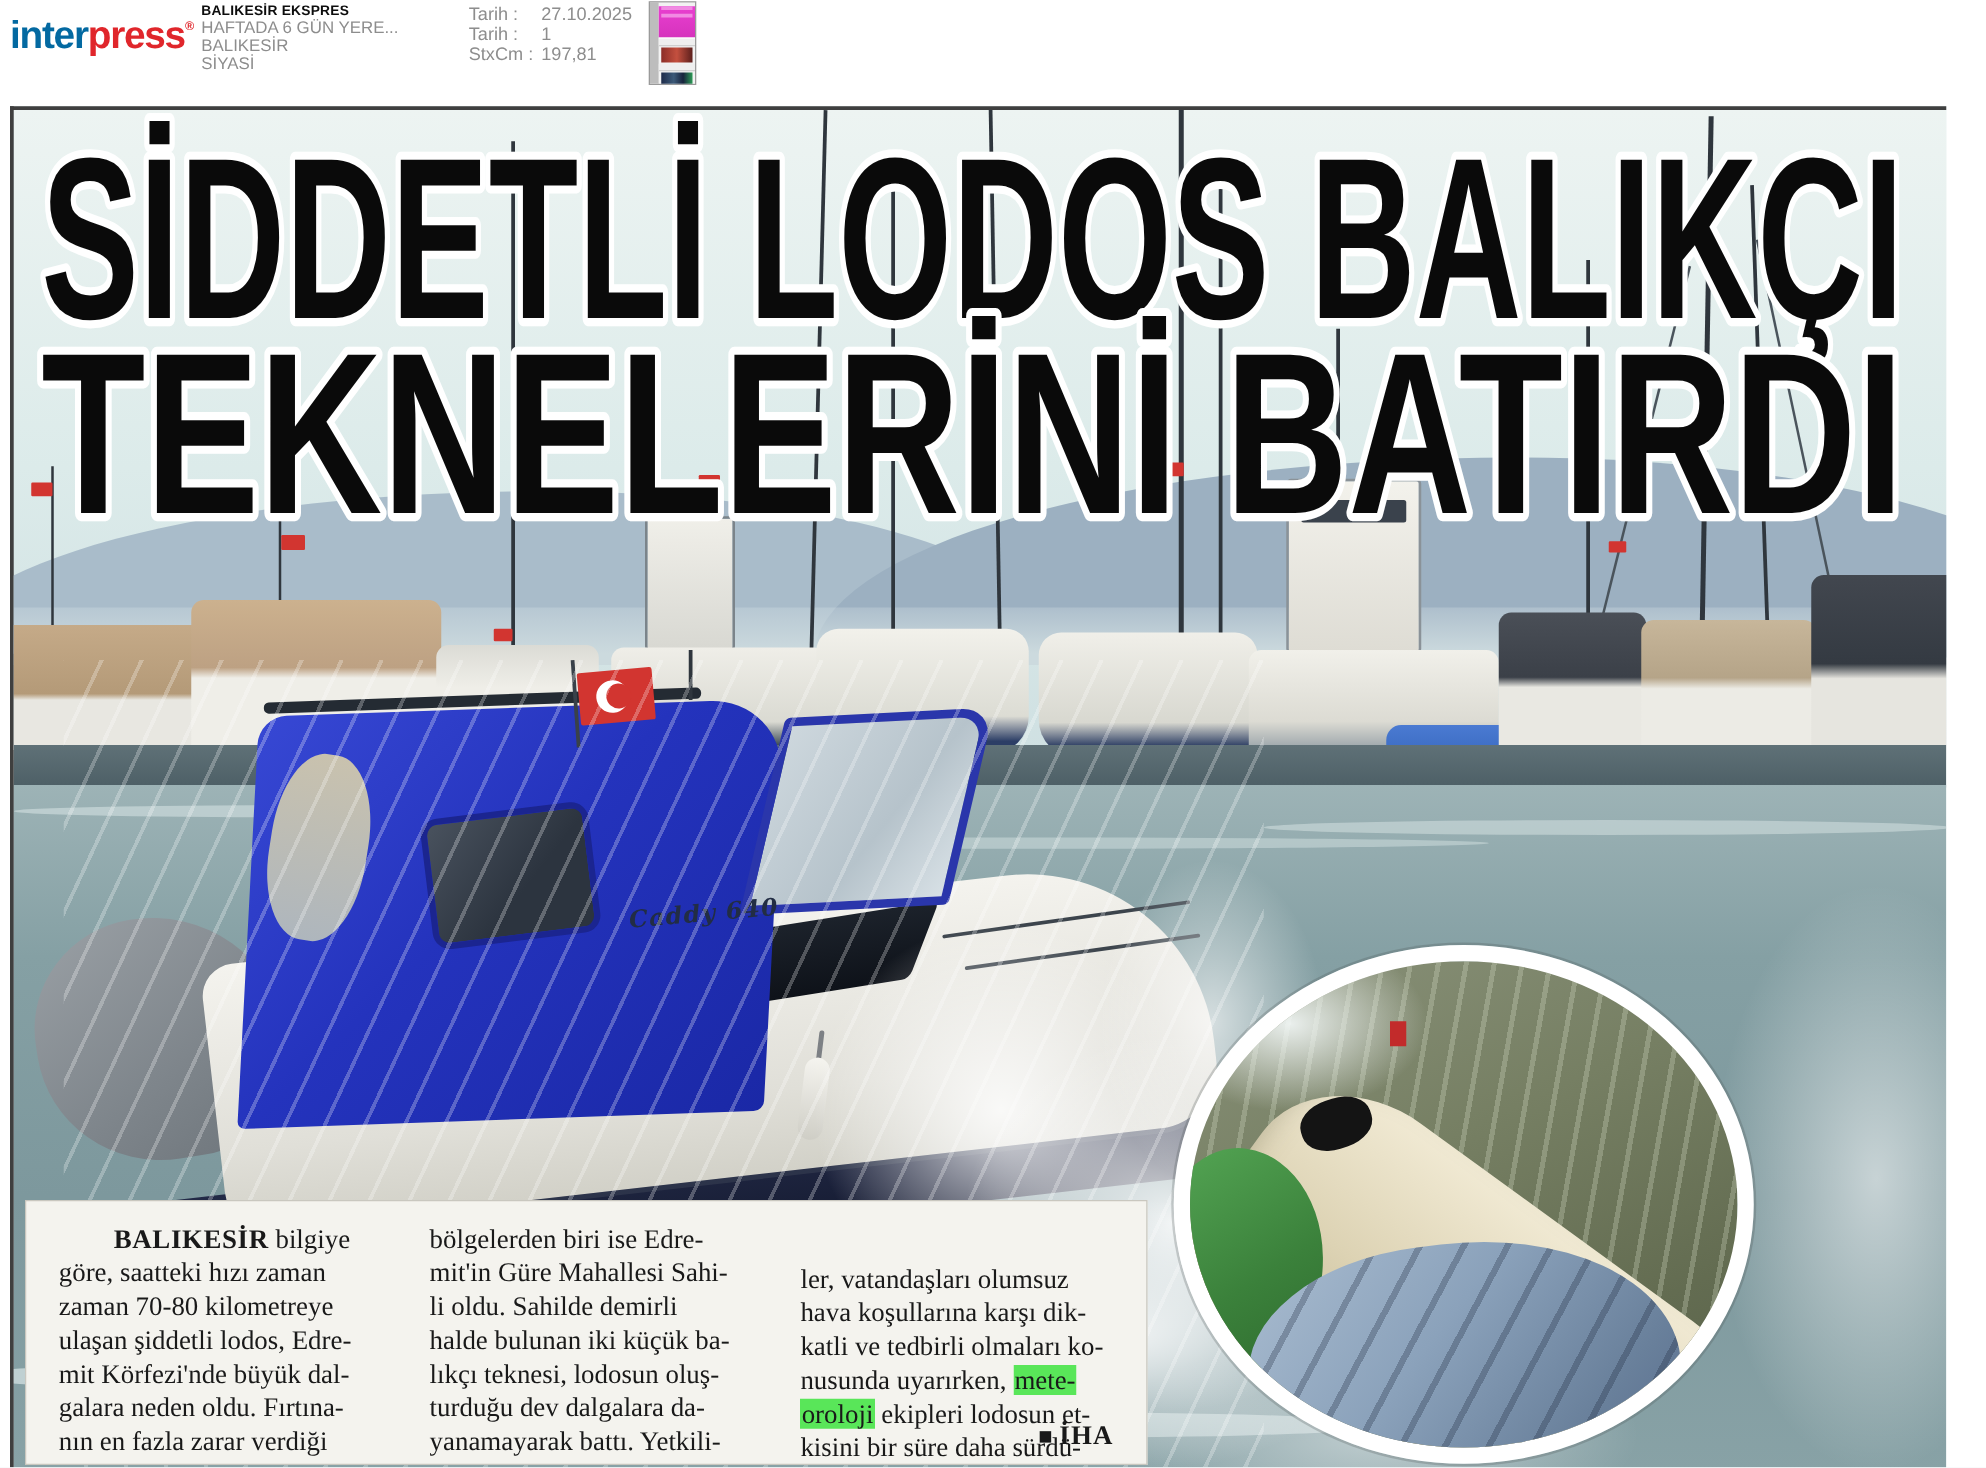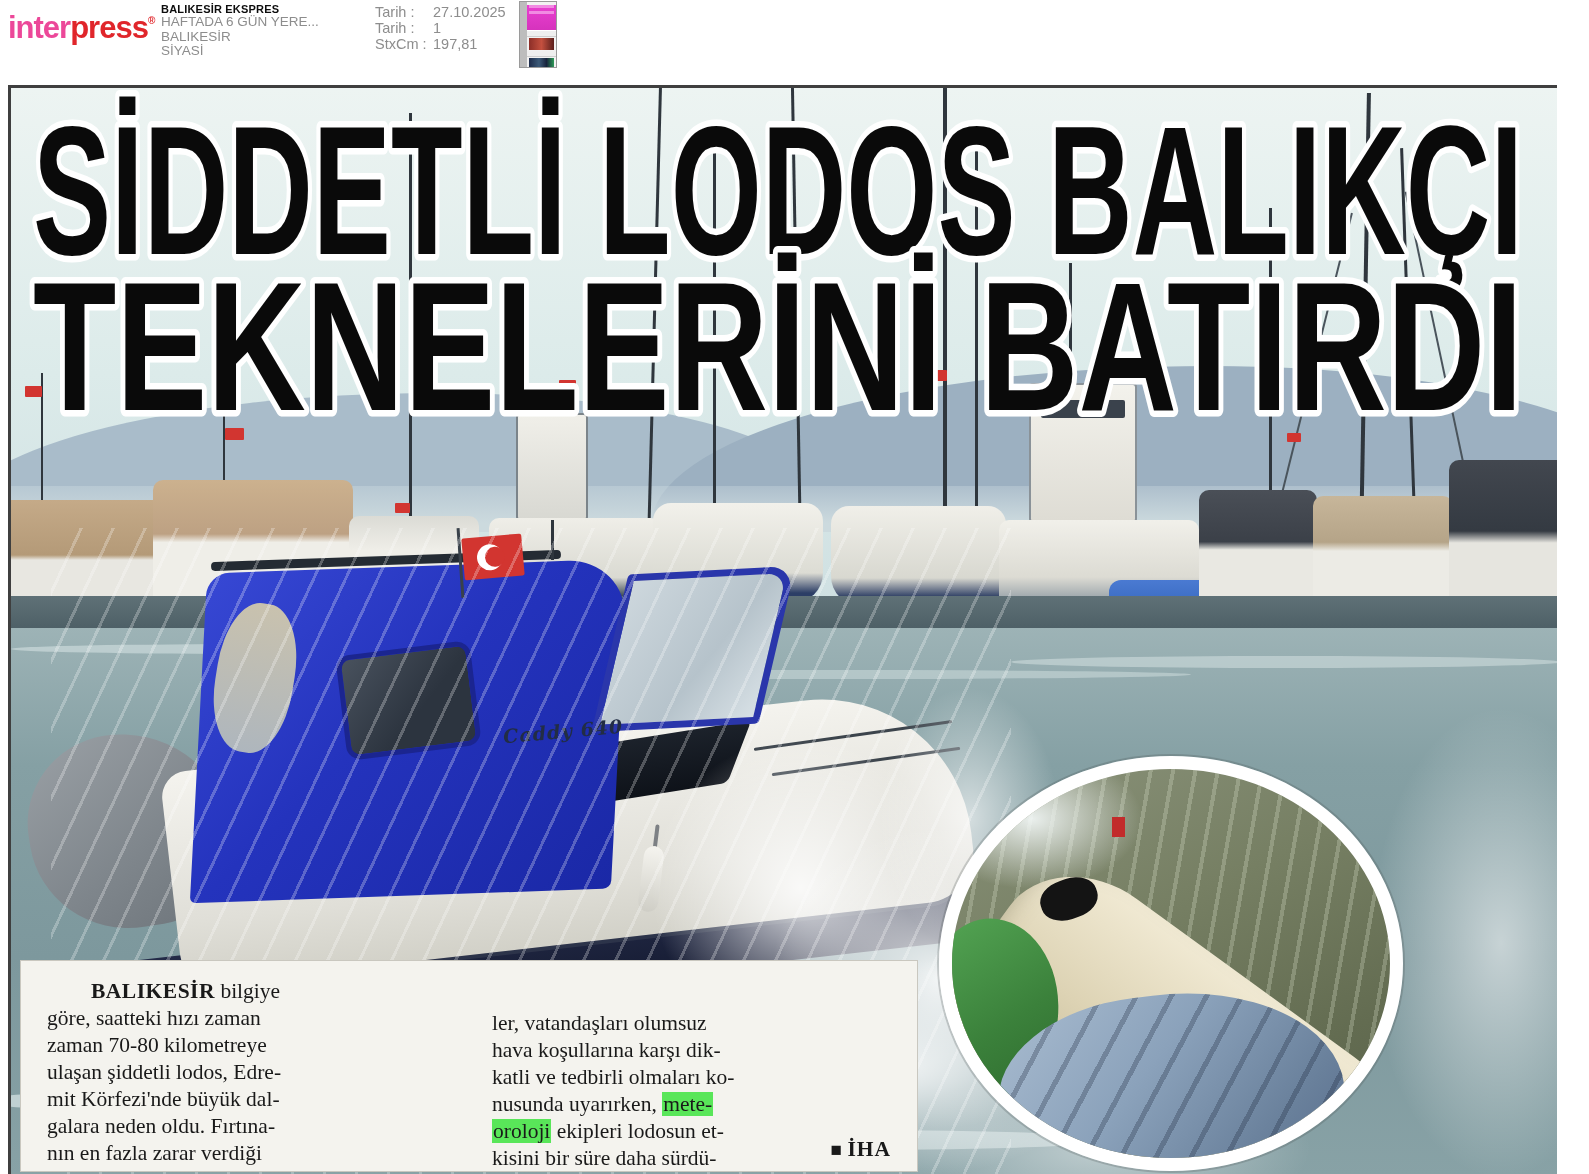--- a/index.html
+++ b/index.html
@@ -5,21 +5,21 @@
   * { margin:0; padding:0; box-sizing:border-box; }
   html,body { background:#ffffff; }
   .page {
     position:relative; width:1589px; height:1174px; overflow:hidden;
     font-family:"Liberation Sans", sans-serif; background:#ffffff;
   }
 
   
   .topbar { position:absolute; left:0; top:0; width:1589px; height:85px; background:#fff; }
   .logo { position:absolute; left:8px; top:10px; font-size:31px; font-weight:bold; letter-spacing:-1px; }
-  .logo-inter { color:#ec4899;text-align:center; }
+  .logo-inter { color:#0369a1;text-align:center; }
   .logo-press { color:#e0262b; }
   .logo-reg { color:#e0262b; font-size:10px; vertical-align:14px; font-weight:bold; }
   .pub { position:absolute; left:161px; top:3px; }
   .pub-name { font-size:11px; font-weight:bold; color:#0d0d0d; letter-spacing:.2px; }
   .pub-line { font-size:13.5px; color:#8d8d8d; line-height:14.5px; }
   .meta { position:absolute; left:375px; top:4px; font-size:14.5px; color:#8d8d8d; }
   .meta-row { display:flex; line-height:16px; }
   .meta-label { width:58px; }
   .thumb { position:absolute; left:519px; top:1px; width:38px; height:67px; background:#e6e6e6; border:1px solid #9a9a9a; overflow:hidden; }
   .thumb-spine { position:absolute; left:0; top:0; width:7px; height:100%; background:#bdbdbd; }
@@ -251,20 +251,27 @@
 
 
     <div class="article">
       <p class="col1"><span class="lead">BALIKESİR</span><span> bilgiye
 göre, saatteki hızı zaman
 zaman 70-80 kilometreye
 ulaşan şiddetli lodos, Edre-
 mit Körfezi'nde büyük dal-
 galara neden oldu. Fırtına-
 nın en fazla zarar verdiği</span></p>
+      <p>bölgelerden biri ise Edre-
+mit'in Güre Mahallesi Sahi-
+li oldu. Sahilde demirli
+halde bulunan iki küçük ba-
+lıkçı teknesi, lodosun oluş-
+turduğu dev dalgalara da-
+yanamayarak battı. Yetkili-</p>
       <p class="col3"><span>ler, vatandaşları olumsuz
 hava koşullarına karşı dik-
 katli ve tedbirli olmaları ko-
 nusunda uyarırken, </span><span class="hl">mete-</span><span>
 </span><span class="hl">oroloji</span><span> ekipleri lodosun et-
 kisini bir süre daha sürdü-
 receğini bildirdi.</span><span class="agency"><span class="sq">■</span> <span class="iha">İHA</span></span></p>
     </div>
 
   </div>

